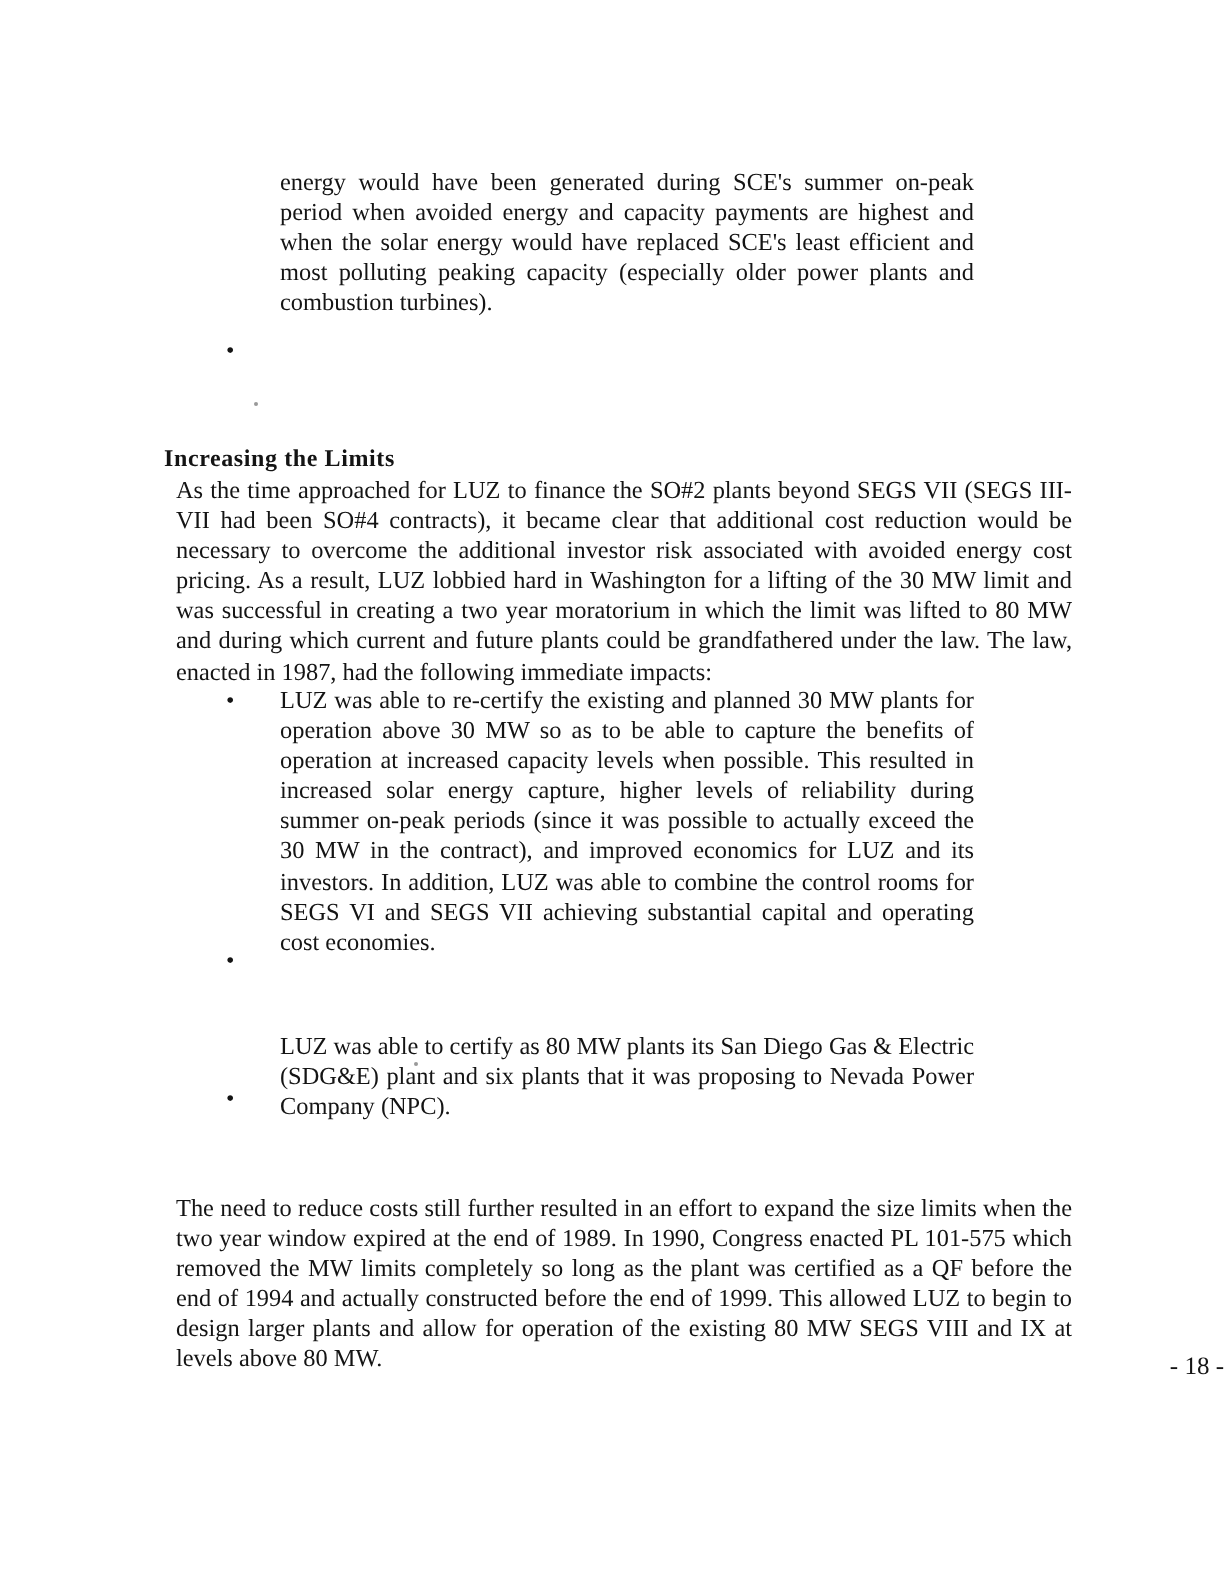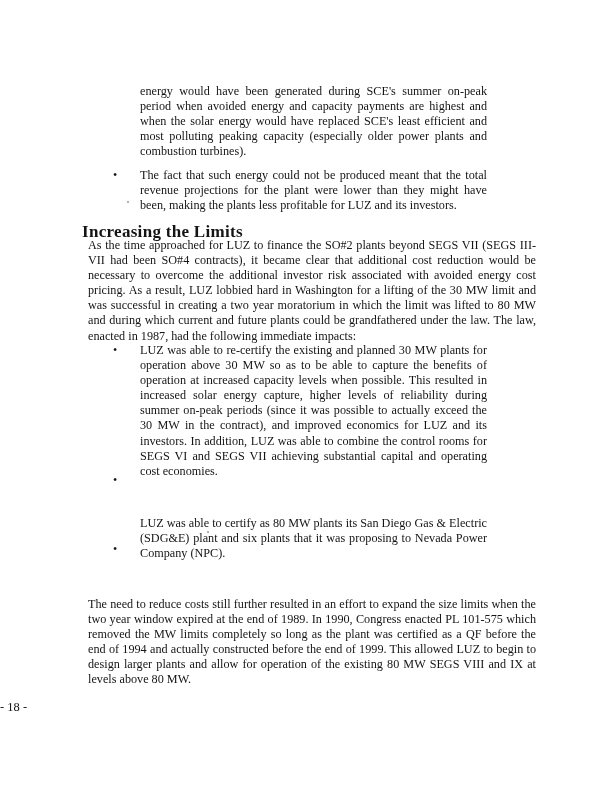--- a/index.html
+++ b/index.html
@@ -3,34 +3,33 @@
 <meta charset="utf-8">
 <style>
   html, body { margin: 0; padding: 0; background: #ffffff; }
   body { width: 612px; height: 792px; position: relative; overflow: hidden;
          font-family: "Liberation Serif", serif; color: #141414; }
   .page { position: absolute; left: 0; top: 0; width: 589px; height: 792px; }
   .para { position: absolute; font-size: 12.2px; line-height: 15.1px; text-align: justify; margin: 0; }
   .indent { left: 140px; width: 347px; }
   .full { left: 88px; width: 448px; }
   .bullet { position: absolute; left: 113px; font-size: 12px; line-height: 15px; }
-  .heading { position: absolute; left: 82px; top: 222px; font-size: 17px; font-weight: bold;
+  .heading { position: absolute; left: 82px; top: 222px; font-size: 12px; font-weight: bold;
              letter-spacing: 0.3px; margin: 0; }
-  .footer { position: absolute; left: 0; width: 612px; top: 700px; text-align: left; font-size: 12.5px; }
+  .footer { position: absolute; left: 0; width: 612px; top: 676px; text-align: right; font-size: 12.5px; }
   .stray { position: absolute; width: 2px; height: 2px; background: #999; border-radius: 1px; }
 </style>
 </head>
 <body>
 
 <div class="page">
 
   <p class="para indent" style="top:84px;">energy would have been generated during SCE's summer on-peak period when avoided energy and capacity payments are highest and when the solar energy would have replaced SCE's least efficient and most polluting peaking capacity (especially older power plants and combustion turbines).</p>
 
   <span class="bullet" style="top:168px;">•</span>
-  <p class="para indent" style="top:168px;">The fact that such energy could not be produced meant that the total revenue projections for the plant were lower than they might have been, making the plants less profitable for LUZ and its investors.</p>
 
   <span class="stray" style="left:127px; top:201px;"></span>
 
   <h3 class="heading">Increasing the Limits</h3>
 
   <p class="para full" style="top:238px;">As the time approached for LUZ to finance the SO#2 plants beyond SEGS VII (SEGS III-VII had been SO#4 contracts), it became clear that additional cost reduction would be necessary to overcome the additional investor risk associated with avoided energy cost pricing. As a result, LUZ lobbied hard in Washington for a lifting of the 30 MW limit and was successful in creating a two year moratorium in which the limit was lifted to 80 MW and during which current and future plants could be grandfathered under the law. The law, enacted in 1987, had the following immediate impacts:</p>
 
   <span class="bullet" style="top:343px;">•</span>
   <p class="para indent" style="top:343px;">LUZ was able to re-certify the existing and planned 30 MW plants for operation above 30 MW so as to be able to capture the benefits of operation at increased capacity levels when possible. This resulted in increased solar energy capture, higher levels of reliability during summer on-peak periods (since it was possible to actually exceed the 30 MW in the contract), and improved economics for LUZ and its investors. In addition, LUZ was able to combine the control rooms for SEGS VI and SEGS VII achieving substantial capital and operating cost economies.</p>
 

